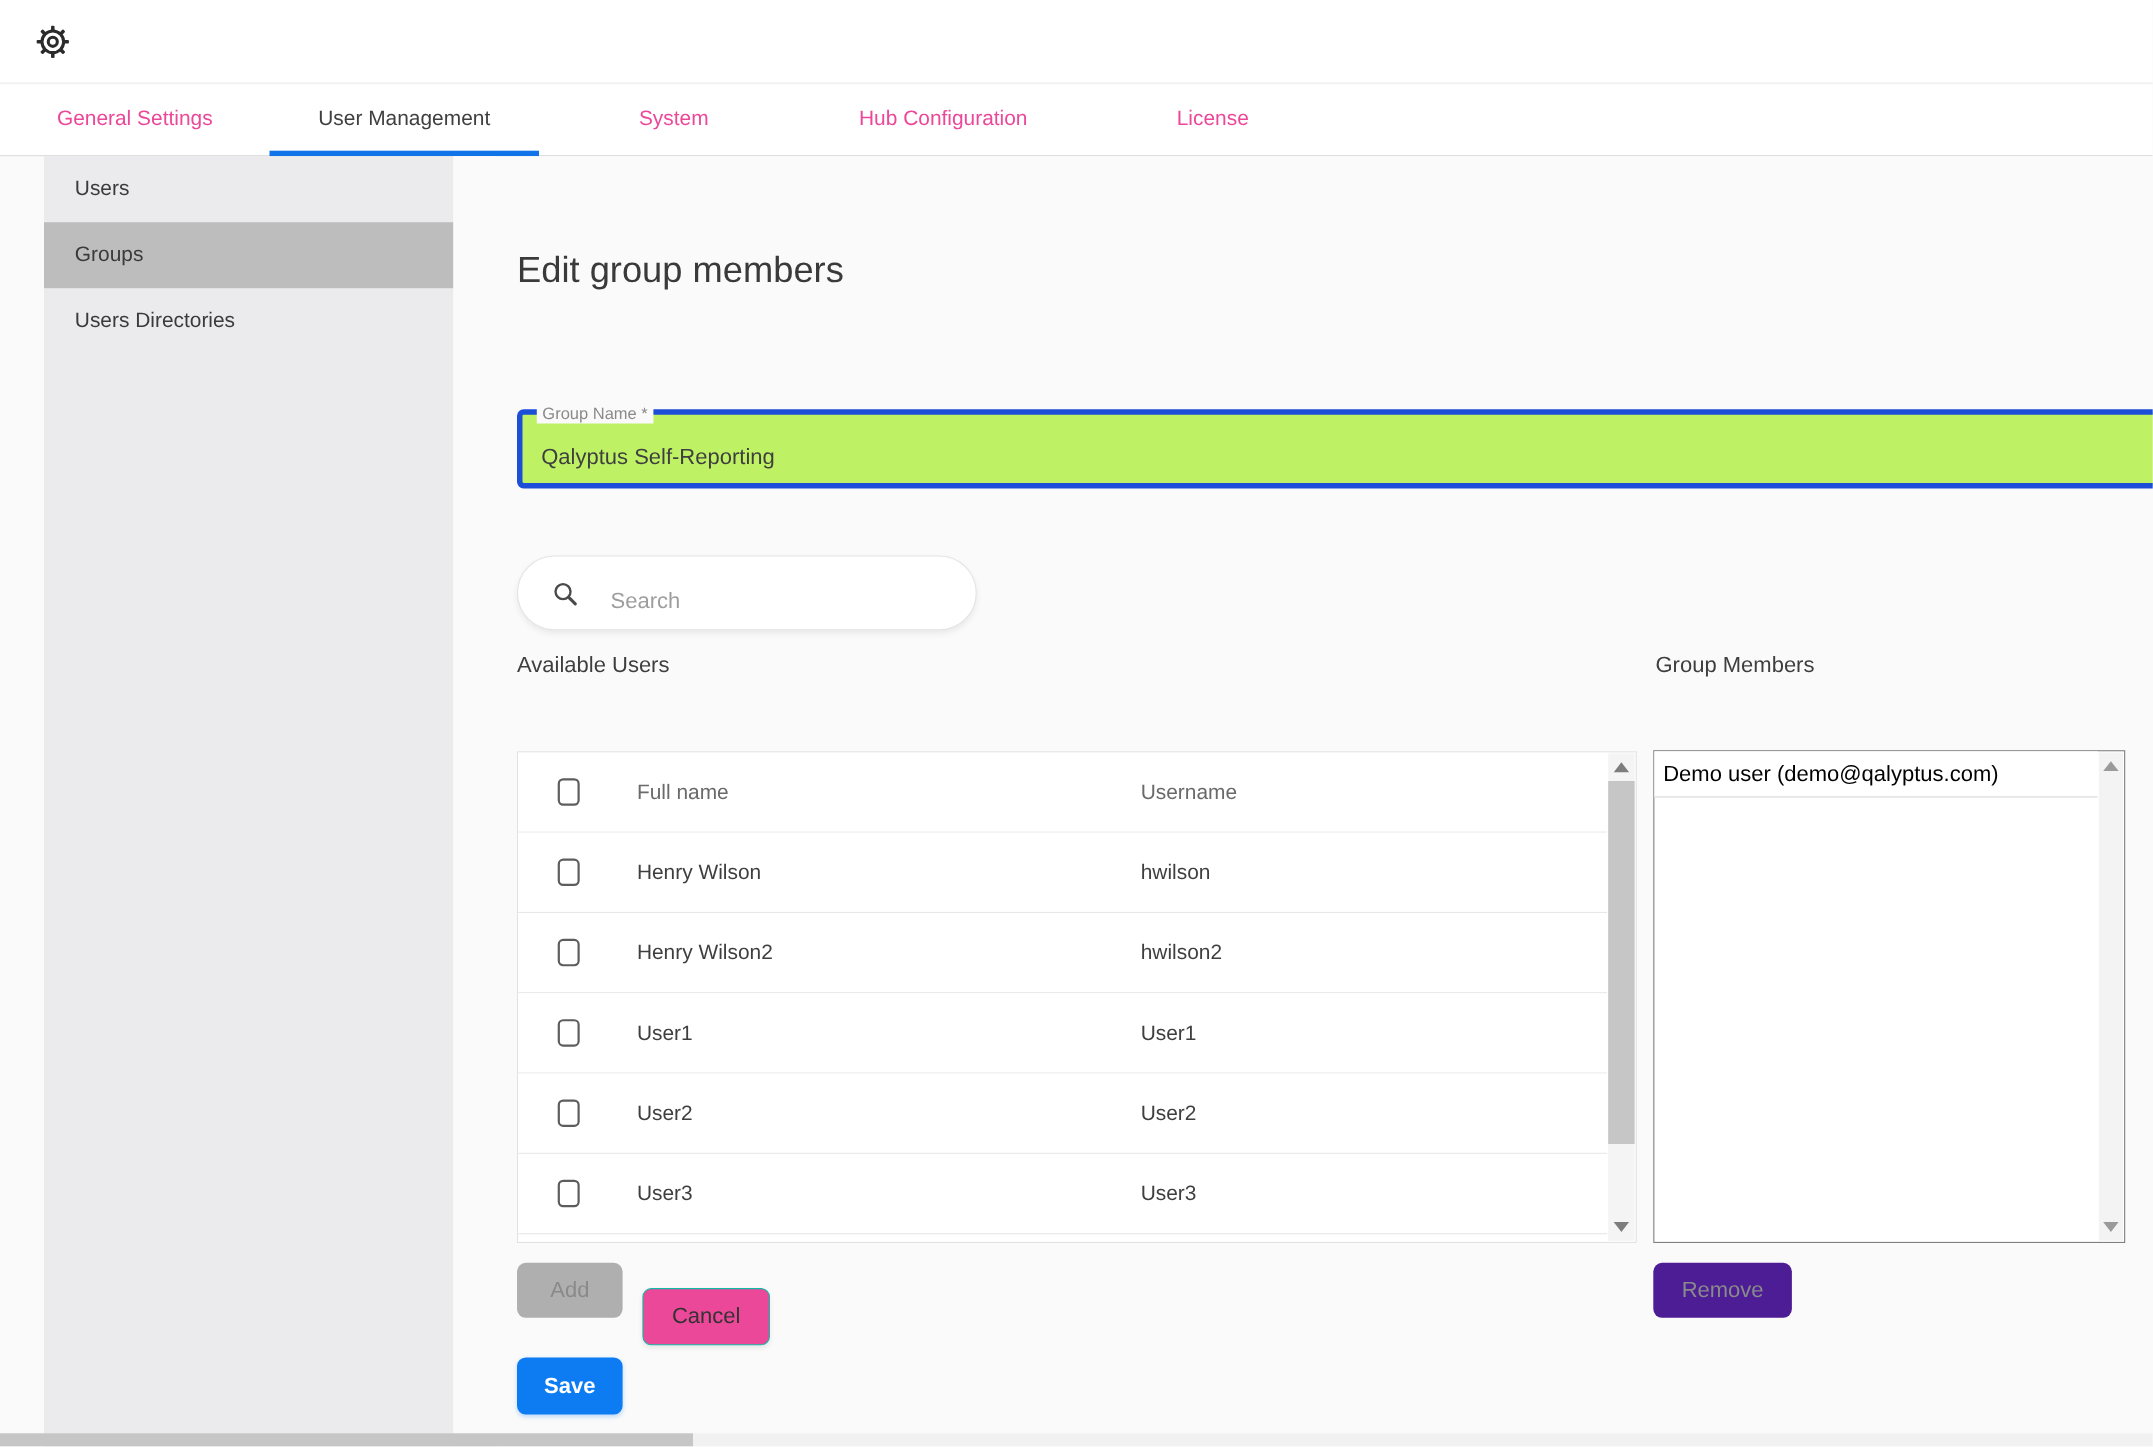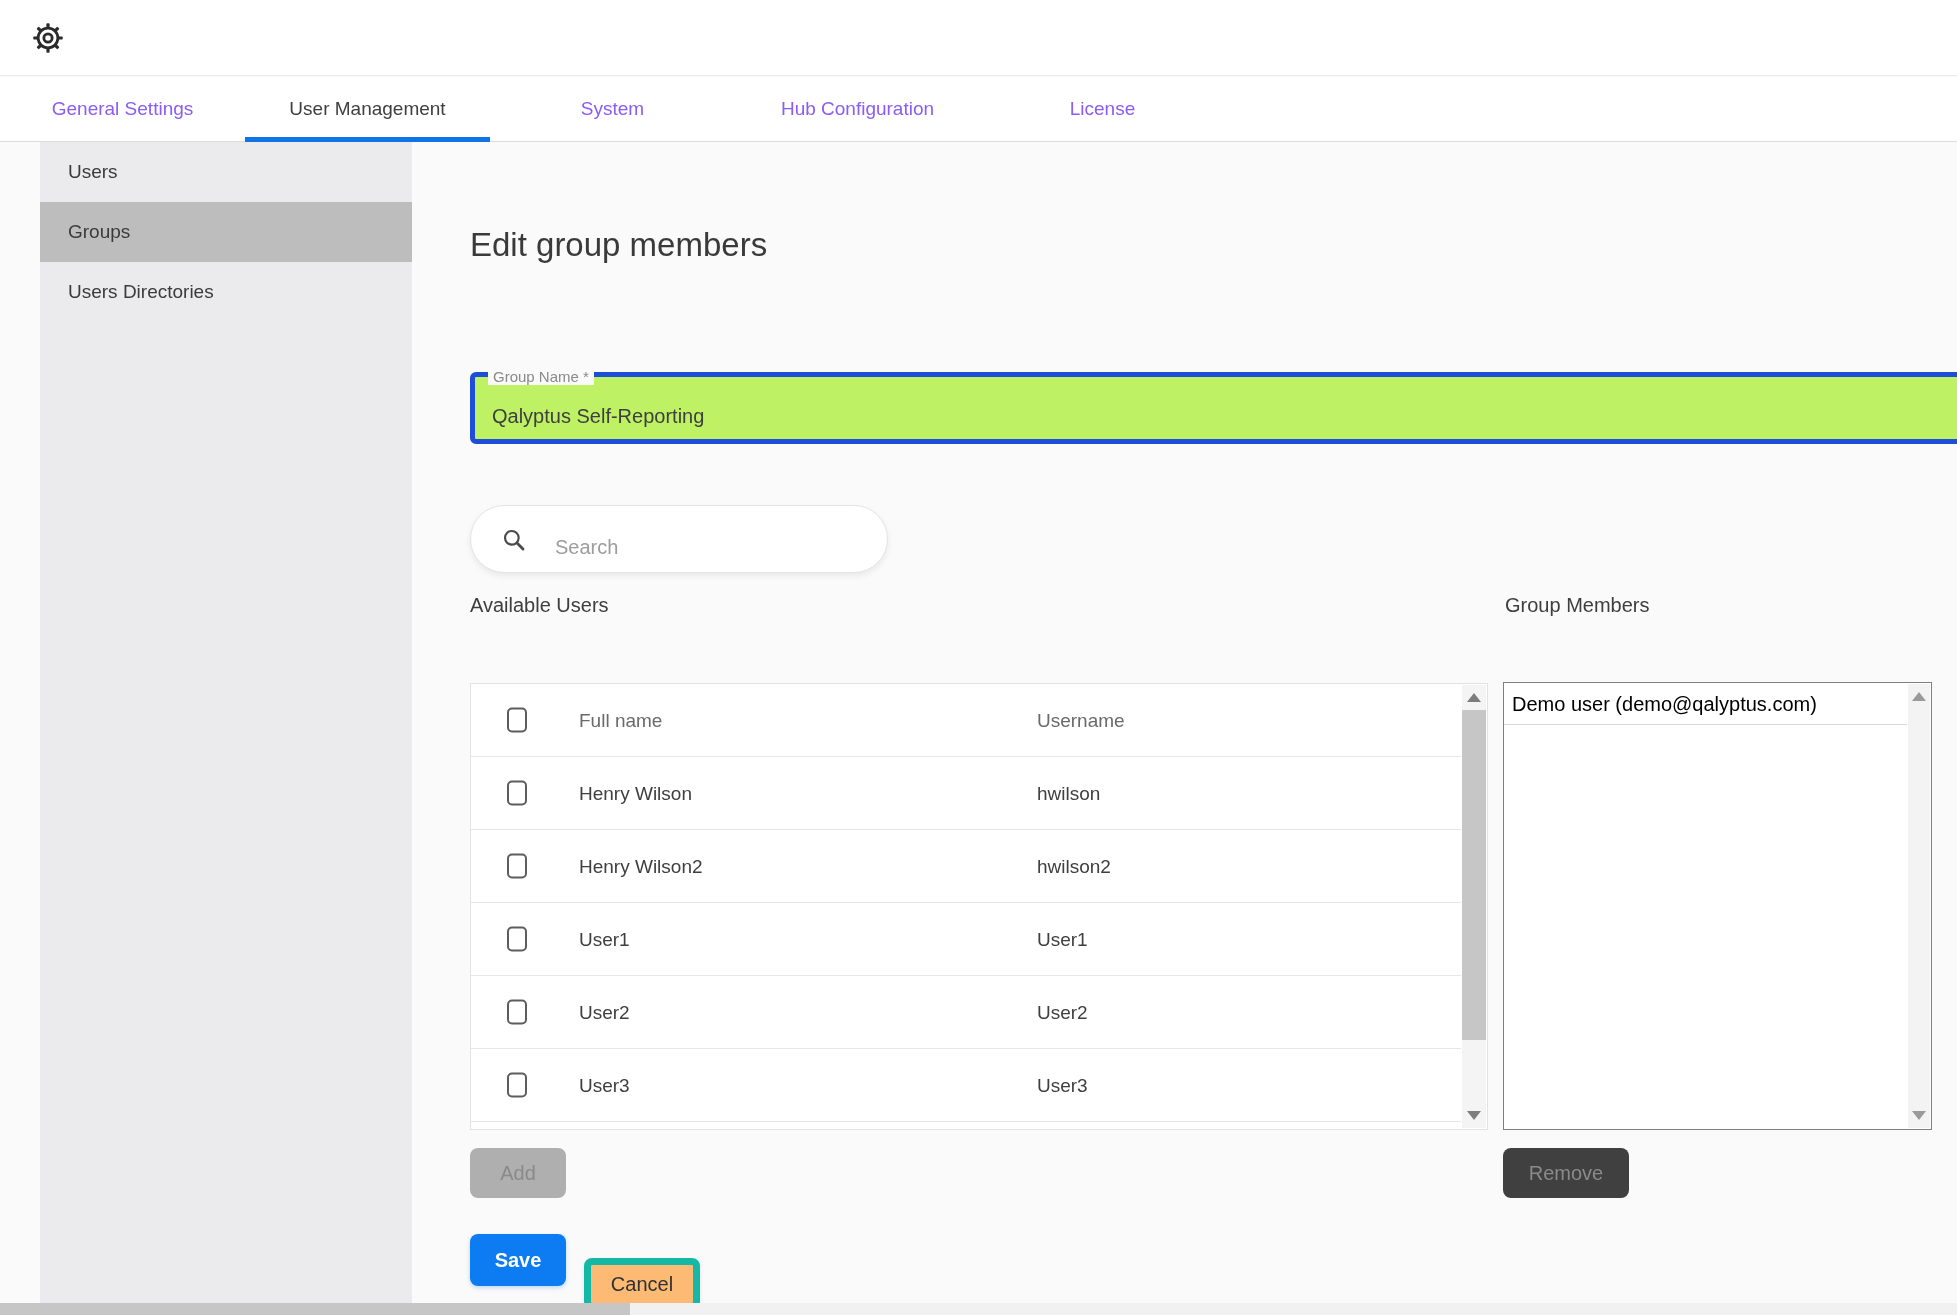--- a/index.html
+++ b/index.html
@@ -7,21 +7,21 @@
   body { font-family:"Liberation Sans", sans-serif; background:#fafafa; overflow:hidden; }
   #app { position:relative; width:1957px; height:1315px; background:#fafafa; }
 
   
   .header { position:absolute; left:0; top:0; width:100%; height:76px; background:#ffffff; border-bottom:1px solid #ebebeb; }
   .header .gear { position:absolute; left:32px; top:22px; width:32px; height:32px; }
   .header .title { position:absolute; left:72px; top:0; height:76px; line-height:76px; font-size:25px; font-weight:700; color:#1e1e1e; letter-spacing:0.2px; }
 
   
   .tabbar { position:absolute; left:0; top:77px; width:100%; height:65px; background:#ffffff; border-bottom:1px solid #dcdcdc; display:flex; }
-  .tab { position:relative; width:245px; height:100%; text-align:center; line-height:64px; font-size:19px; color:#8b5cf6; cursor:pointer; }
+  .tab { position:relative; width:245px; height:100%; text-align:center; line-height:64px; font-size:19px; color:#ec4899; cursor:pointer; }
   .tab.active { color:#3f3f3f; }
   .tab.active::after { content:""; position:absolute; left:0; right:0; bottom:-1px; height:5px; background:#1173e8; }
 
   
   .sidebar { position:absolute; left:0; top:142px; width:412px; bottom:0; background:#ebebed;margin-left:40px; }
   .side-item { height:60px; line-height:60px; padding-left:28px; font-size:19px; color:#3b3b3b; cursor:pointer; }
   .side-item.selected { background:#bdbdbd; }
 
   
   .main { position:absolute; left:412px; top:142px; right:0; bottom:0; background:#fafafa; }
@@ -61,23 +61,23 @@
   
   .listbox { position:absolute; left:1091px; top:540px; width:429px; height:448px; background:#ffffff; border:1px solid #7f7f7f; }
   .member-item { height:42px; line-height:42px; padding-left:8px; margin-right:24px; font-size:20px; color:#000000; border-bottom:1px solid #d8d8d8; cursor:pointer; background:#ffffff; }
   .lb-scroll { position:absolute; top:1px; right:1px; bottom:1px; width:22px; background:#f3f3f3; }
   .lb-scroll .arr-up { border-bottom-color:#9a9a9a; }
   .lb-scroll .arr-dn { border-top-color:#9a9a9a; }
 
   
   .btn { position:absolute; border:none; border-radius:8px; font-family:"Liberation Sans",sans-serif; font-size:20px; cursor:pointer; }
   .btn-add    { left:58px;   top:1006px; width:96px;  height:50px; background:#afafaf; color:#8a8a8a; }
-  .btn-remove { left:1091px; top:1006px; width:126px; height:50px; background:#404040; color:#8a8a8a; }
+  .btn-remove { left:1091px; top:1006px; width:126px; height:50px; background:#4c1d95; color:#8a8a8a; }
   .btn-save   { left:58px;   top:1092px; width:96px;  height:52px; background:#0d7cf2; color:#ffffff; font-weight:700; box-shadow:0 2px 4px rgba(13,124,242,0.25); }
-  .btn-cancel { left:172px;  top:1116px; width:116px; height:52px; background:#fdba74; color:#323232; border:7px solid #14b8a6; box-shadow:0 2px 5px rgba(0,0,0,0.08); }
+  .btn-cancel { left:172px;  top:1029px; width:116px; height:52px; background:#ec4899; color:#323232; border:1px solid #14b8a6; box-shadow:0 2px 5px rgba(0,0,0,0.08); }
 
   
   .hscroll { position:absolute; left:0; bottom:0; width:100%; height:12px; background:#f1f1f1; }
   .hthumb { position:absolute; left:0; top:0; width:630px; height:12px; background:#c6c6c6; }
 </style>
 </head>
 <body>
 
 <div id="app">
 

